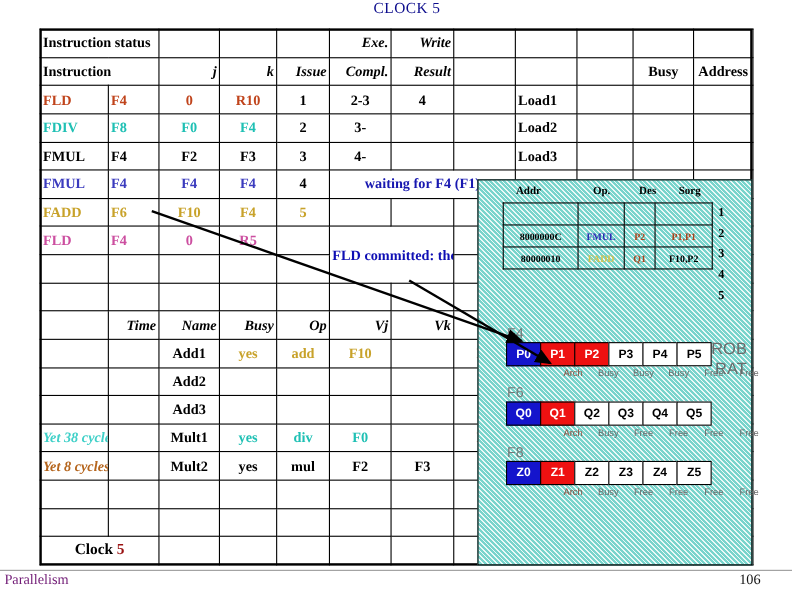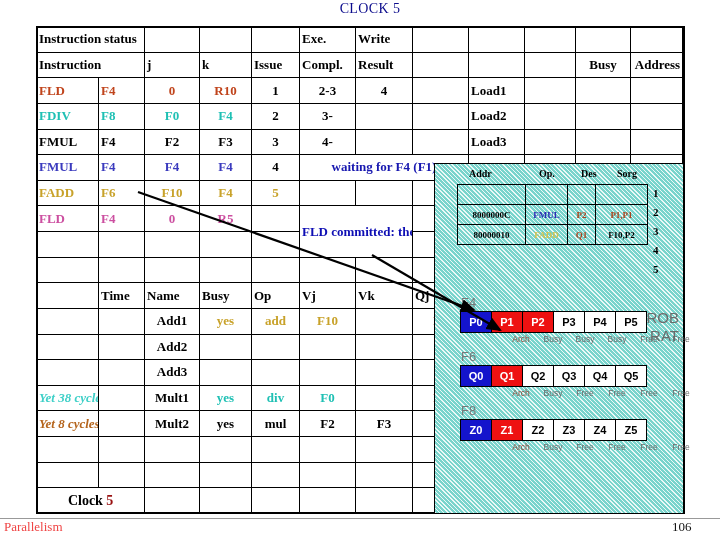--- a/index.html
+++ b/index.html
@@ -26,21 +26,21 @@
     font-size:13px;height:24px;overflow:hidden;white-space:nowrap;
   }
   #main-table tr{height:24px;}
 
   .outer-frame{
     position:absolute;left:36px;top:26px;width:648px;height:488px;
     border:2px solid #000;box-sizing:border-box;pointer-events:none;
   }
 
   .c-lbl{font-weight:bold;font-size:13.5px;}
-  .c-it{font-weight:bold;font-size:13.5px;text-align:left;}
+  .c-it{font-style:italic;font-weight:bold;font-size:13.5px;text-align:right;}
   .ctr{text-align:center;}
   .bold{font-weight:bold;}
   .big{font-size:15px;font-weight:bold;}
 
   
   .i-red{color:#c0441c;}
   .i-teal{color:#1fc0b4;}
   .i-black{color:#000000;}
   .i-blue{color:#3b3bbe;}
   .i-gold{color:#c8a22a;}
@@ -97,21 +97,21 @@
   .bank .cell.red{background:#ee1111;color:#fff;}
   .bank-sub{position:absolute;display:flex;margin-left:44px;}
   .bank-sub span{width:32px;text-align:center;font-size:8.5px;color:#6a6a6a;font-family:"Liberation Sans",sans-serif;}
   .bank-sub span.arch{color:#8a4a3a;}
 
   
   #arrow-svg{position:absolute;left:0;top:0;width:720px;height:540px;pointer-events:none;}
 
   
   #footer-line{position:absolute;left:0;top:518px;width:720px;height:1px;background:#999;}
-  #footer-left{position:absolute;left:4px;top:519px;font-size:13px;color:#ef4444;text-align:center;}
+  #footer-left{position:absolute;left:4px;top:519px;font-size:13px;color:#701a75;text-align:center;}
   #footer-right{position:absolute;left:672px;top:519px;font-size:13px;color:#111;}
 </style>
 </head>
 <body>
 
 <div class="stage">
 
   <div id="clock-title">CLOCK 5</div>
 
   <table id="main-table">

